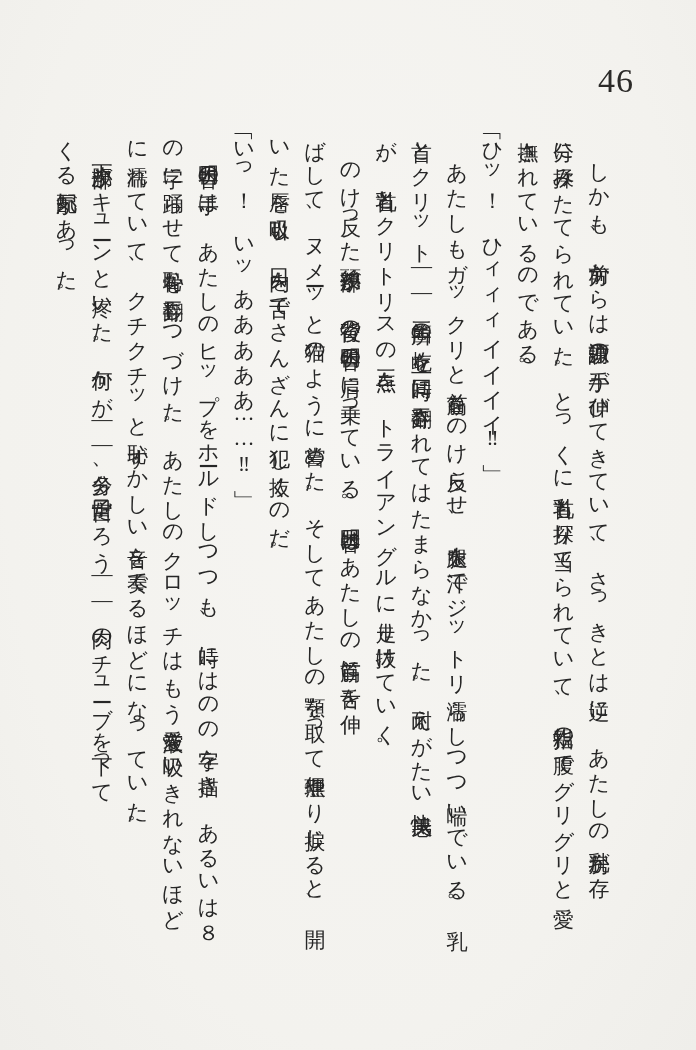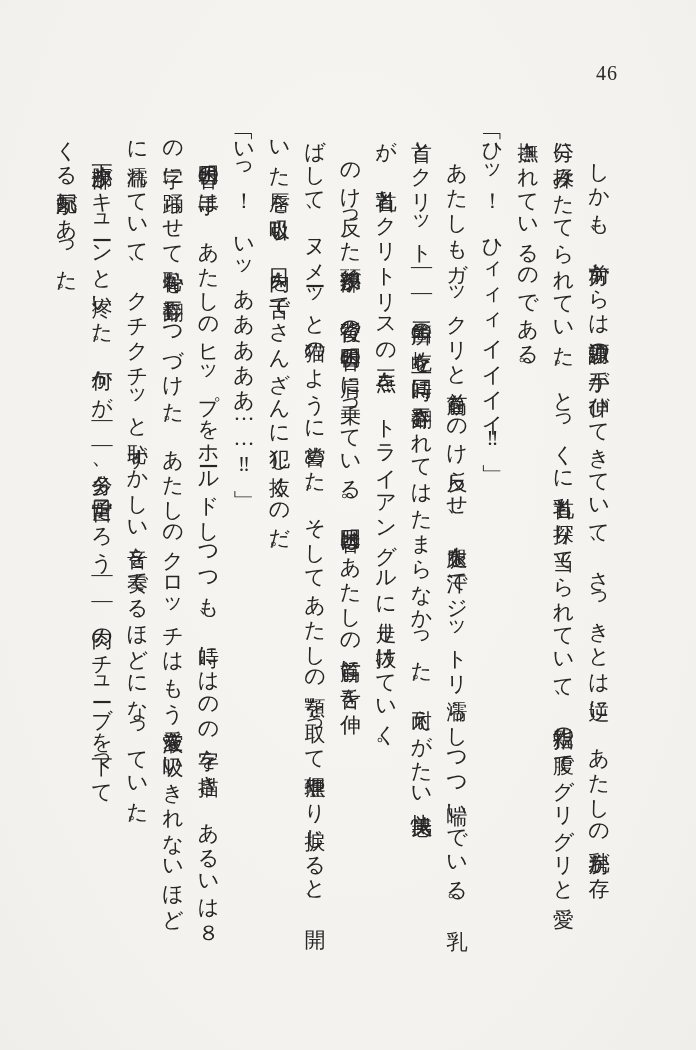--- a/index.html
+++ b/index.html
@@ -14,24 +14,24 @@
     margin: 0 auto;
     background: #f4f3f0;
     background-image: radial-gradient(ellipse at 50% 40%, #f6f5f2 0%, #f3f2ee 70%, #efeeea 100%);
     overflow: hidden;
     font-family: "Liberation Serif", "DejaVu Serif", serif;
     color: #262626;
   }
   .page-number {
     position: absolute;
     top: 62px;
-    left: 570px;
+    left: 592px;
     width: 48px;
-    text-align: right;
-    font-size: 20px;
+    text-align: center;
+    font-size: 34px;
     letter-spacing: 1px;
     color: #2b2a28;
   }
   .text-block {
     position: absolute;
     top: 126px;
     right: 80px;
     height: 896px;
     writing-mode: vertical-rl;
     text-orientation: upright;

